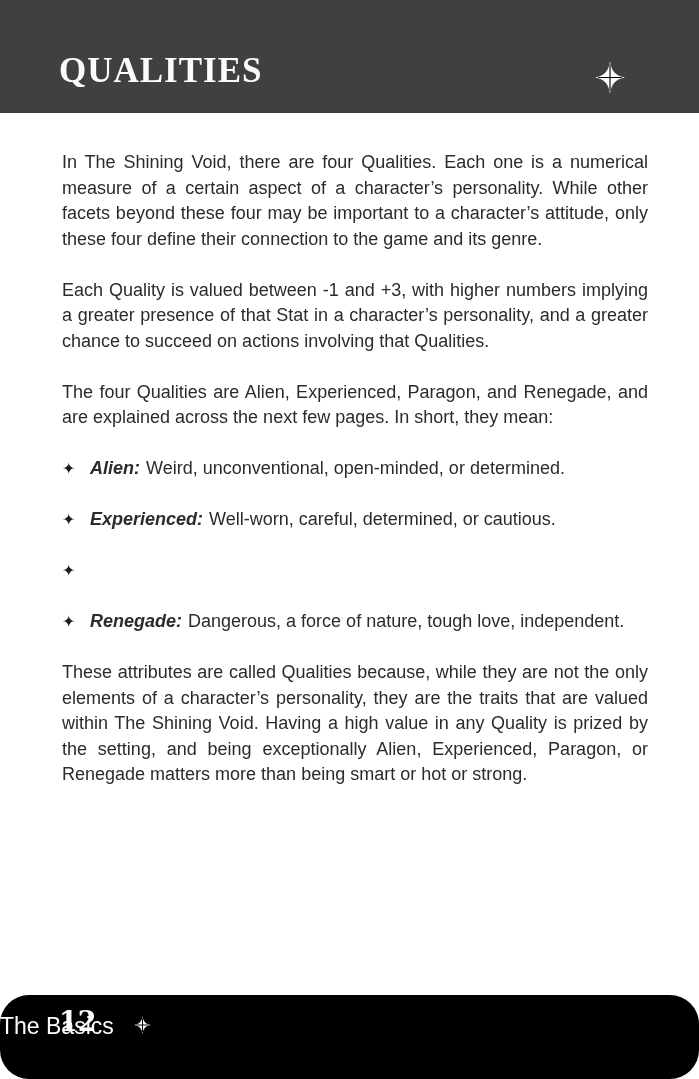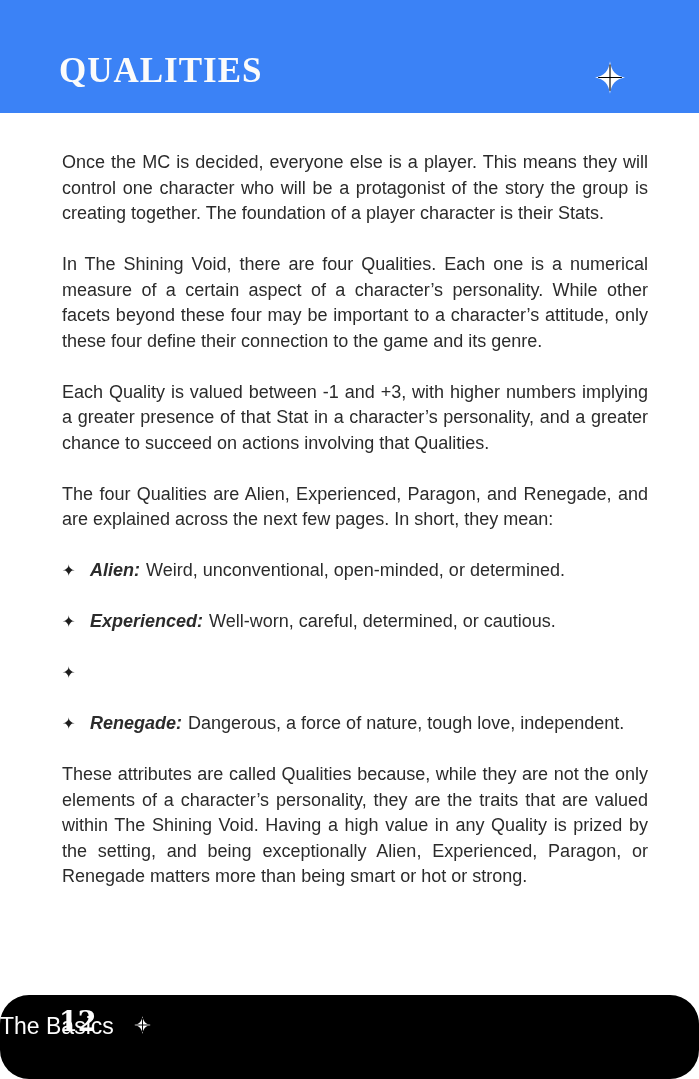--- a/index.html
+++ b/index.html
@@ -11,21 +11,21 @@
     background: #ffffff;
     overflow: hidden;
     font-family: "Liberation Sans", sans-serif;
   }
 
   
   .header-band {
     position: absolute;
     top: 0; left: 0; right: 0;
     height: 113px;
-    background: #3b82f6;
+    background: #404040;
   }
   .chapter-title {
     position: absolute;
     left: 59px;
     top: 52px;
     margin: 0;
     color: #fbfbfb;
     font-family: "Liberation Serif", serif;
     font-weight: 700;
     font-size: 35px;
@@ -119,21 +119,20 @@
   <div class="header-band">
     <h1 class="chapter-title">QUALITIES</h1>
     <svg class="header-sparkle" viewBox="0 0 24 26" aria-hidden="true">
       <path d="M12 0 C12.9 7.6 16.7 11.9 24 13 C16.7 14.1 12.9 18.4 12 26 C11.1 18.4 7.3 14.1 0 13 C7.3 11.9 11.1 7.6 12 0 Z" fill="#fdfdfd"></path>
       <path d="M12 2.5 L12 23.5 M2.5 13 L21.5 13" stroke="#000000" stroke-width="0.9" fill="none"></path>
     </svg>
   </div>
 
   <div class="content">
 
-    <p>Once the MC is decided, everyone else is a player. This means they will control one character who will be a protagonist of the story the group is creating together. The foundation of a player character is their Stats.</p>
     <p>In The Shining Void, there are four Qualities. Each one is a numerical measure of a certain aspect of a character’s personality. While other facets beyond these four may be important to a character’s attitude, only these four define their connection to the game and its genre.</p>
     <p>Each Quality is valued between -1 and +3, with higher numbers implying a greater presence of that Stat in a character’s personality, and a greater chance to succeed on actions involving that Qualities.</p>
     <p>The four Qualities are Alien, Experienced, Paragon, and Renegade, and are explained across the next few pages. In short, they mean:</p>
 
     <div class="bullet-list">
 
       <div class="bullet-item">
         <span class="bullet-star">✦</span>
         <span><span class="bullet-term">Alien:</span><span>Weird, unconventional, open-minded, or determined.</span></span>
       </div>

